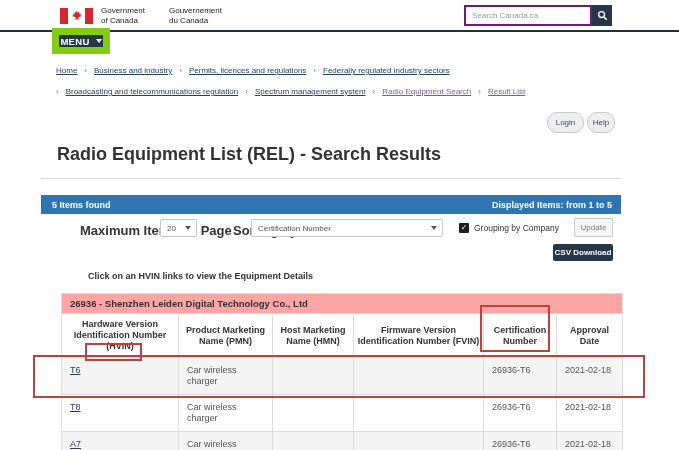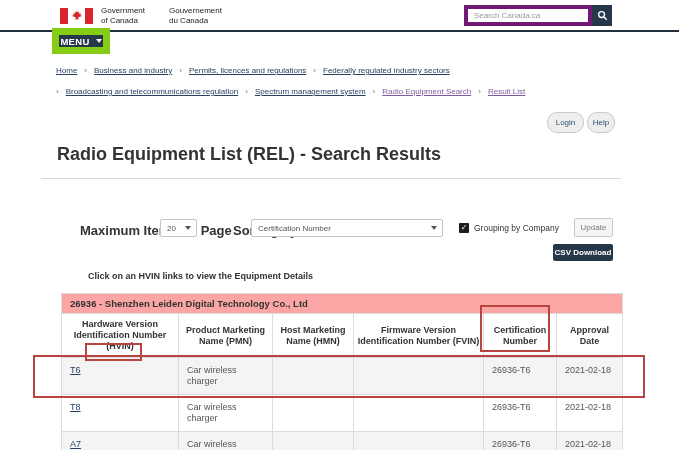--- a/index.html
+++ b/index.html
@@ -10,21 +10,21 @@
   
   .flag { position:absolute; left:60px; top:8px; width:33px; height:16px; display:flex; }
   .flag .bar { width:8px; height:100%; background:#d8262c; }
   .flag .center { flex:1; background:#fff; display:flex; align-items:center; justify-content:center; }
   .flag svg { width:12px; height:12px; display:block; }
   .wordmark { position:absolute; top:6px; font-size:8px; line-height:10px; color:#222; }
   .wm-en { left:101px; }
   .wm-fr { left:169px; }
 
   .search-input { position:absolute; left:464px; top:5px; width:128px; height:21px;
-    border:4px solid #701a75; font-size:8px; padding:0 6px; color:#333;
+    border:2px solid #701a75; font-size:8px; padding:0 6px; color:#333;
     font-family:"Liberation Sans", sans-serif; }
   .search-input::placeholder { color:#9a9a9a; }
   .search-btn { position:absolute; left:592px; top:5px; width:20px; height:21px;
     background:#26374A; border:none; display:flex; align-items:center; justify-content:center; cursor:pointer; }
 
   .header-rule { position:absolute; left:0; top:30px; width:679px; height:2px; background:#22303d; }
 
   .menu-btn { position:absolute; left:52px; top:28px; width:58px; height:26px; background:#26374A;
     color:#fff; font-size:9.5px; font-weight:bold; display:flex; align-items:center; justify-content:center;
     gap:6px; letter-spacing:.3px; cursor:pointer; border:7px solid #84cc16; }
@@ -137,20 +137,24 @@
   <nav class="crumbs crumbs-r2">
     <span class="crumb-sep" style="margin-left:0">›</span><a href="#">Broadcasting and telecommunications regulation</a><span class="crumb-sep">›</span><a href="#">Spectrum management system</a><span class="crumb-sep">›</span><a href="#" class="visited">Radio Equipment Search</a><span class="crumb-sep">›</span><a href="#" class="visited">Result List</a>
   </nav>
 
   <button class="btn-light login">Login</button>
   <button class="btn-light help">Help</button>
 
   <h1 class="title">Radio Equipment List (REL) - Search Results</h1>
   <div class="title-rule"></div>
 
+  <div class="sum-bar">
+    <span>5 Items found</span>
+    <span>Displayed Items: from 1 to 5</span>
+  </div>
 
   <span class="ctl-label" style="left:52px">Maximum Items on Page</span>
   <div class="fake-select sel-max">
     <span>20</span>
     <span class="tri-down"></span>
   </div>
   <span class="ctl-label" style="left:205px">Sorting by</span>
   <div class="fake-select sel-sort">
     <span>Certification Number</span>
     <span class="tri-down"></span>

